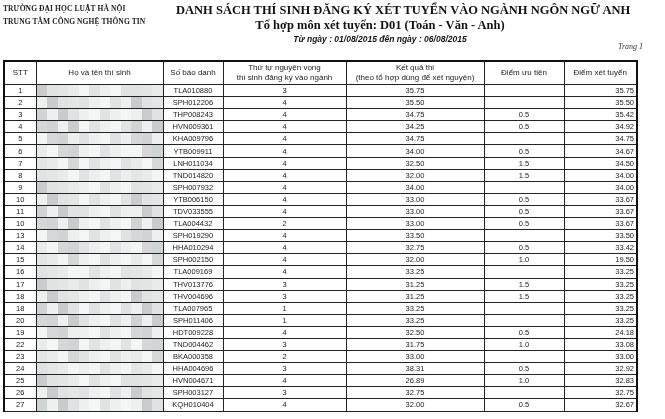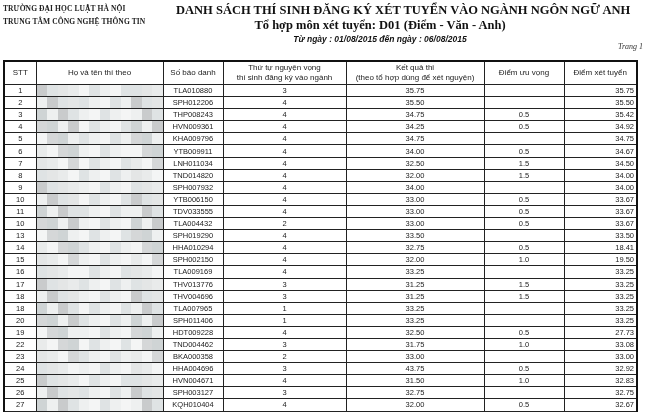--- a/index.html
+++ b/index.html
@@ -27,42 +27,42 @@
   .mosaic span { flex: 1; height: 100%; }
   .col-stt { width: 32px; } .col-name { width: 127px; } .col-sbd { width: 60px; } .col-nv { width: 123px; }
   .col-kq { width: 138px; } .col-ut { width: 80px; } .col-dxt { width: 73px; }
 </style>
 </head>
 <body>
 
 <div class="school l1">TRƯỜNG ĐẠI HỌC LUẬT HÀ NỘI</div>
 <div class="school l2">TRUNG TÂM CÔNG NGHỆ THÔNG TIN</div>
 <div class="title">DANH SÁCH THÍ SINH ĐĂNG KÝ XÉT TUYỂN VÀO NGÀNH NGÔN NGỮ ANH</div>
-<div class="subtitle">Tổ hợp môn xét tuyển: D01 (Điểm - Văn - Anh)</div>
+<div class="subtitle">Tổ hợp môn xét tuyển: D01 (Toán - Văn - Anh)</div>
 <div class="daterange">Từ ngày : 01/08/2015 đến ngày : 06/08/2015</div>
 <div class="pagenum">Trang 1</div>
 
 <table class="grid">
   <colgroup>
     <col class="col-stt">
       <col class="col-name">
       <col class="col-sbd">
       <col class="col-nv">
     <col class="col-kq">
       <col class="col-ut">
       <col class="col-dxt">
   </colgroup>
   <thead>
     <tr>
       <th>STT</th>
-      <th>Họ và tên thí theo</th>
+      <th>Họ và tên thí sinh</th>
       <th>Số báo danh</th>
       <th><span>Thứ tự nguyện vọng</span><br><span>thí sinh đăng ký vào ngành</span></th>
       <th><span>Kết quả thi</span><br><span>(theo tổ hợp dùng để xét nguyện)</span></th>
-      <th>Điểm ưu vọng</th>
+      <th>Điểm ưu tiên</th>
       <th>Điểm xét tuyển</th>
     </tr>
   </thead>
   <tbody id="tbody">
       <tr>
         <td class="c">1</td>
         <td class="name">
           <div class="mosaic">
             <span style="background: rgb(201, 203, 204);"></span>
             <span style="background: rgb(223, 227, 228);"></span>
@@ -387,21 +387,21 @@
             <span style="background: rgb(238, 240, 240);"></span>
             <span style="background: rgb(244, 245, 245);"></span>
             <span style="background: rgb(213, 215, 216);"></span>
             <span style="background: rgb(207, 212, 213);"></span>
           </div>
         </td>
         <td class="sbd">HHA010294</td>
         <td class="c">4</td>
         <td class="c">32.75</td>
         <td class="c">0.5</td>
-        <td class="r">18.41</td>
+        <td class="r">33.42</td>
       </tr>
       <tr>
         <td class="c">15</td>
         <td class="name">
           <div class="mosaic">
             <span style="background: rgb(228, 230, 230);"></span>
             <span style="background: rgb(233, 235, 235);"></span>
             <span style="background: rgb(244, 245, 245);"></span>
             <span style="background: rgb(213, 215, 216);"></span>
             <span style="background: rgb(238, 240, 240);"></span>
@@ -555,21 +555,21 @@
             <span style="background: rgb(244, 245, 245);"></span>
             <span style="background: rgb(213, 215, 216);"></span>
             <span style="background: rgb(207, 212, 213);"></span>
             <span style="background: rgb(238, 240, 240);"></span>
           </div>
         </td>
         <td class="sbd">HDT009228</td>
         <td class="c">4</td>
         <td class="c">32.50</td>
         <td class="c">0.5</td>
-        <td class="r">27.73</td>
+        <td class="r">24.18</td>
       </tr>
       <tr>
         <td class="c">22</td>
         <td class="name">
           <div class="mosaic">
             <span style="background: rgb(233, 235, 235);"></span>
             <span style="background: rgb(244, 245, 245);"></span>
             <span style="background: rgb(213, 215, 216);"></span>
             <span style="background: rgb(207, 212, 213);"></span>
             <span style="background: rgb(244, 245, 245);"></span>
@@ -625,21 +625,21 @@
             <span style="background: rgb(223, 227, 228);"></span>
             <span style="background: rgb(238, 240, 240);"></span>
             <span style="background: rgb(244, 245, 245);"></span>
             <span style="background: rgb(228, 230, 230);"></span>
             <span style="background: rgb(233, 235, 235);"></span>
             <span style="background: rgb(244, 245, 245);"></span>
           </div>
         </td>
         <td class="sbd">HHA004696</td>
         <td class="c">3</td>
-        <td class="c">43.75</td>
+        <td class="c">38.31</td>
         <td class="c">0.5</td>
         <td class="r">32.92</td>
       </tr>
       <tr>
         <td class="c">25</td>
         <td class="name">
           <div class="mosaic">
             <span style="background: rgb(201, 203, 204);"></span>
             <span style="background: rgb(223, 227, 228);"></span>
             <span style="background: rgb(228, 230, 230);"></span>
@@ -649,21 +649,21 @@
             <span style="background: rgb(238, 240, 240);"></span>
             <span style="background: rgb(244, 245, 245);"></span>
             <span style="background: rgb(223, 227, 228);"></span>
             <span style="background: rgb(223, 227, 228);"></span>
             <span style="background: rgb(228, 230, 230);"></span>
             <span style="background: rgb(233, 235, 235);"></span>
           </div>
         </td>
         <td class="sbd">HVN004671</td>
         <td class="c">4</td>
-        <td class="c">31.50</td>
+        <td class="c">26.89</td>
         <td class="c">1.0</td>
         <td class="r">32.83</td>
       </tr>
       <tr>
         <td class="c">26</td>
         <td class="name">
           <div class="mosaic">
             <span style="background: rgb(238, 240, 240);"></span>
             <span style="background: rgb(201, 203, 204);"></span>
             <span style="background: rgb(223, 227, 228);"></span>

